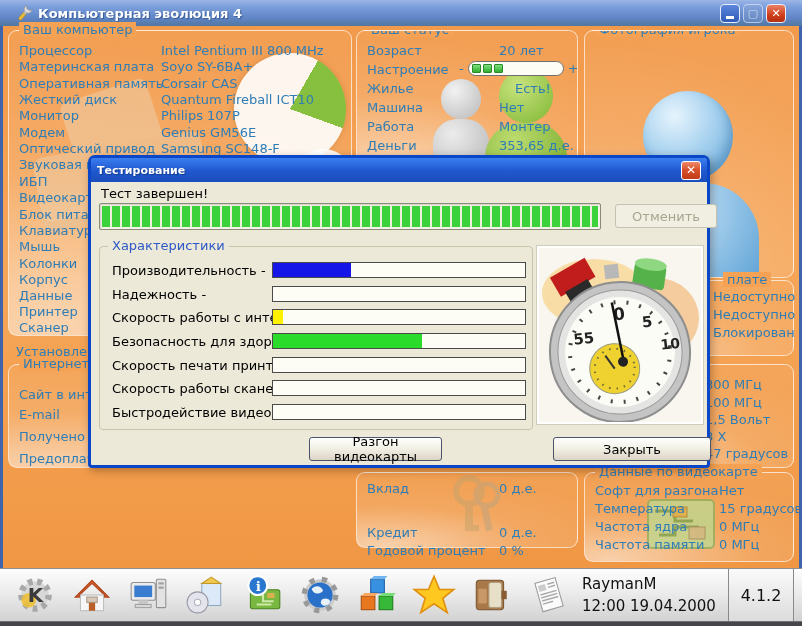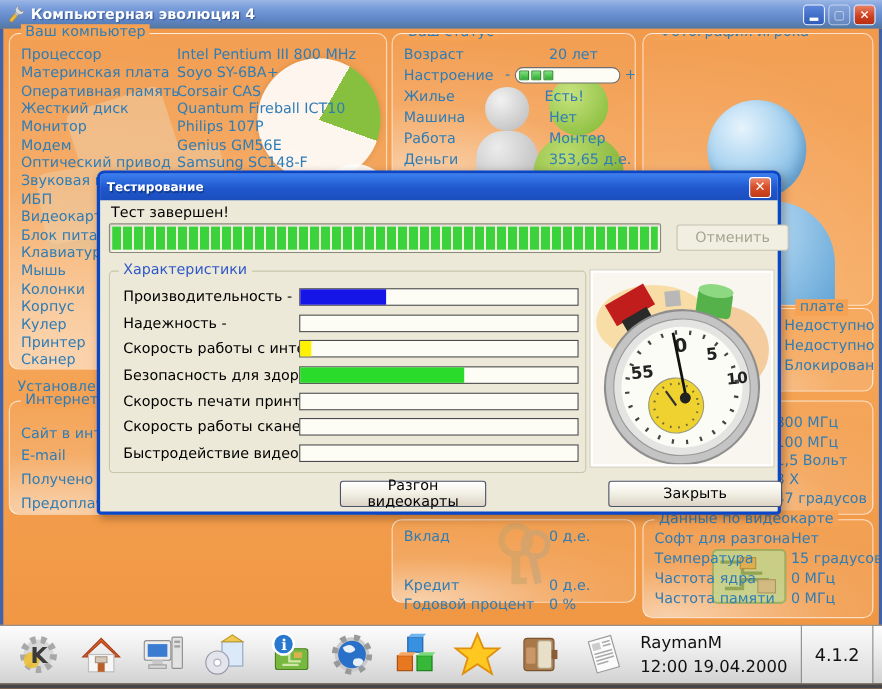--- a/index.html
+++ b/index.html
@@ -3,21 +3,21 @@
 <meta charset="utf-8">
 <style>
   html,body{margin:0;padding:0;background:#555;}
   .screen{position:relative;width:802px;height:626px;overflow:hidden;
     font-family:"DejaVu Sans",sans-serif;font-size:13px;
     background:linear-gradient(180deg,#e2812b 0,#f2994a 10px,#f6a658 45%,#ef9440 100%);
     user-select:none;}
   
   .titlebar{position:absolute;left:0;top:0;width:802px;height:26px;
     background:linear-gradient(180deg,#9cb6e6 0,#7c9fdc 25%,#5f85c6 70%,#52779f 100%);
-    display:flex;align-items:center;padding:0 6px;box-sizing:border-box;}
+    display:flex;align-items:center;padding:0 16px;box-sizing:border-box;}
   .titlebar .ttl{color:#fff;font-weight:bold;font-size:13px;text-shadow:1px 1px 1px #3a5a96;margin-left:5px;flex:1;}
   .tbtn{width:20px;height:19px;border-radius:4px;margin-left:3px;border:1px solid #e8eefb;
     display:flex;align-items:center;justify-content:center;color:#fff;font-size:11px;font-weight:bold;box-sizing:border-box;}
   .tbtn.min{background:linear-gradient(180deg,#5c86da,#2f5cb8);}
   .tbtn.max{background:linear-gradient(180deg,#8aa6da,#6b8cc4);opacity:.65;}
   .tbtn.close{background:linear-gradient(180deg,#ea8164,#ce3d1c 60%,#b33012);}
   .tbtn .dash{width:8px;height:3px;background:#fff;margin-top:8px;}
   
   .frameL,.frameR{position:absolute;top:26px;width:3px;height:542px;background:#4064ac;z-index:5;}
   .frameL{left:0}.frameR{right:0}
@@ -122,21 +122,21 @@
     <div class="row" style="left:10px;top:94px;width:330px;"><span class="olabel">Модем</span><span class="val" style="left:142px;">Genius GM56E</span></div>
     <div class="row" style="left:10px;top:110px;width:330px;"><span class="olabel">Оптический привод</span><span class="val" style="left:142px;">Samsung SC148-F</span></div>
     <div class="row" style="left:10px;top:126px;width:330px;"><span class="olabel">Звуковая ка</span></div>
     <div class="row" style="left:10px;top:143px;width:330px;"><span class="olabel">ИБП</span></div>
     <div class="row" style="left:10px;top:159px;width:330px;"><span class="olabel">Видеокарта</span></div>
     <div class="row" style="left:10px;top:176px;width:330px;"><span class="olabel">Блок питан</span></div>
     <div class="row" style="left:10px;top:192px;width:330px;"><span class="olabel">Клавиатура</span></div>
     <div class="row" style="left:10px;top:208px;width:330px;"><span class="olabel">Мышь</span></div>
     <div class="row" style="left:10px;top:225px;width:330px;"><span class="olabel">Колонки</span></div>
     <div class="row" style="left:10px;top:241px;width:330px;"><span class="olabel">Корпус</span></div>
-    <div class="row" style="left:10px;top:257px;width:330px;"><span class="olabel">Кулер</span></div>
+    <div class="row" style="left:10px;top:257px;width:330px;"><span class="olabel">Данные</span></div>
     <div class="row" style="left:10px;top:273px;width:330px;"><span class="olabel">Принтер</span></div>
     <div class="row" style="left:10px;top:289px;width:330px;"><span class="olabel">Сканер</span></div>
   </div>
 
   <span class="olabel" style="position:absolute;left:16px;top:344px;">Установлен</span>
 
   <div class="panel" style="left:8px;top:364px;width:340px;height:104px;">
     <span class="legend">Интернет</span>
     <div class="row" style="left:10px;top:22px;"><span class="olabel">Сайт в инте</span></div>
     <div class="row" style="left:10px;top:42px;"><span class="olabel">E-mail</span></div>
@@ -166,21 +166,21 @@
             <span class="seg on"></span>
             <span class="seg"></span>
             <span class="seg"></span>
             <span class="seg"></span>
             <span class="seg"></span>
             <span class="seg"></span>
           </span>
         <span>+</span>
       </div>
     </div>
-    <div class="row" style="left:10px;top:50px;width:205px;"><span class="olabel">Жилье</span><span class="val" style="left:128px;">Есть!</span></div>
+    <div class="row" style="left:10px;top:50px;width:205px;"><span class="olabel">Жилье</span><span class="val" style="left:148px;">Есть!</span></div>
     <div class="row" style="left:10px;top:69px;width:205px;"><span class="olabel">Машина</span><span class="val" style="left:132px;">Нет</span></div>
     <div class="row" style="left:10px;top:88px;width:205px;"><span class="olabel">Работа</span><span class="val" style="left:132px;">Монтер</span></div>
     <div class="row" style="left:10px;top:107px;width:205px;"><span class="olabel">Деньги</span><span class="val" style="left:132px;">353,65 д.е.</span></div>
     <div class="row" style="left:10px;top:126px;width:205px;">
       <span class="olabel">Рейтинг</span>
       <div class="meter-wrap" style="left:92px;">
         <span>-</span>
         <span class="pill">
             <span class="seg on"></span>
             <span class="seg on"></span>

